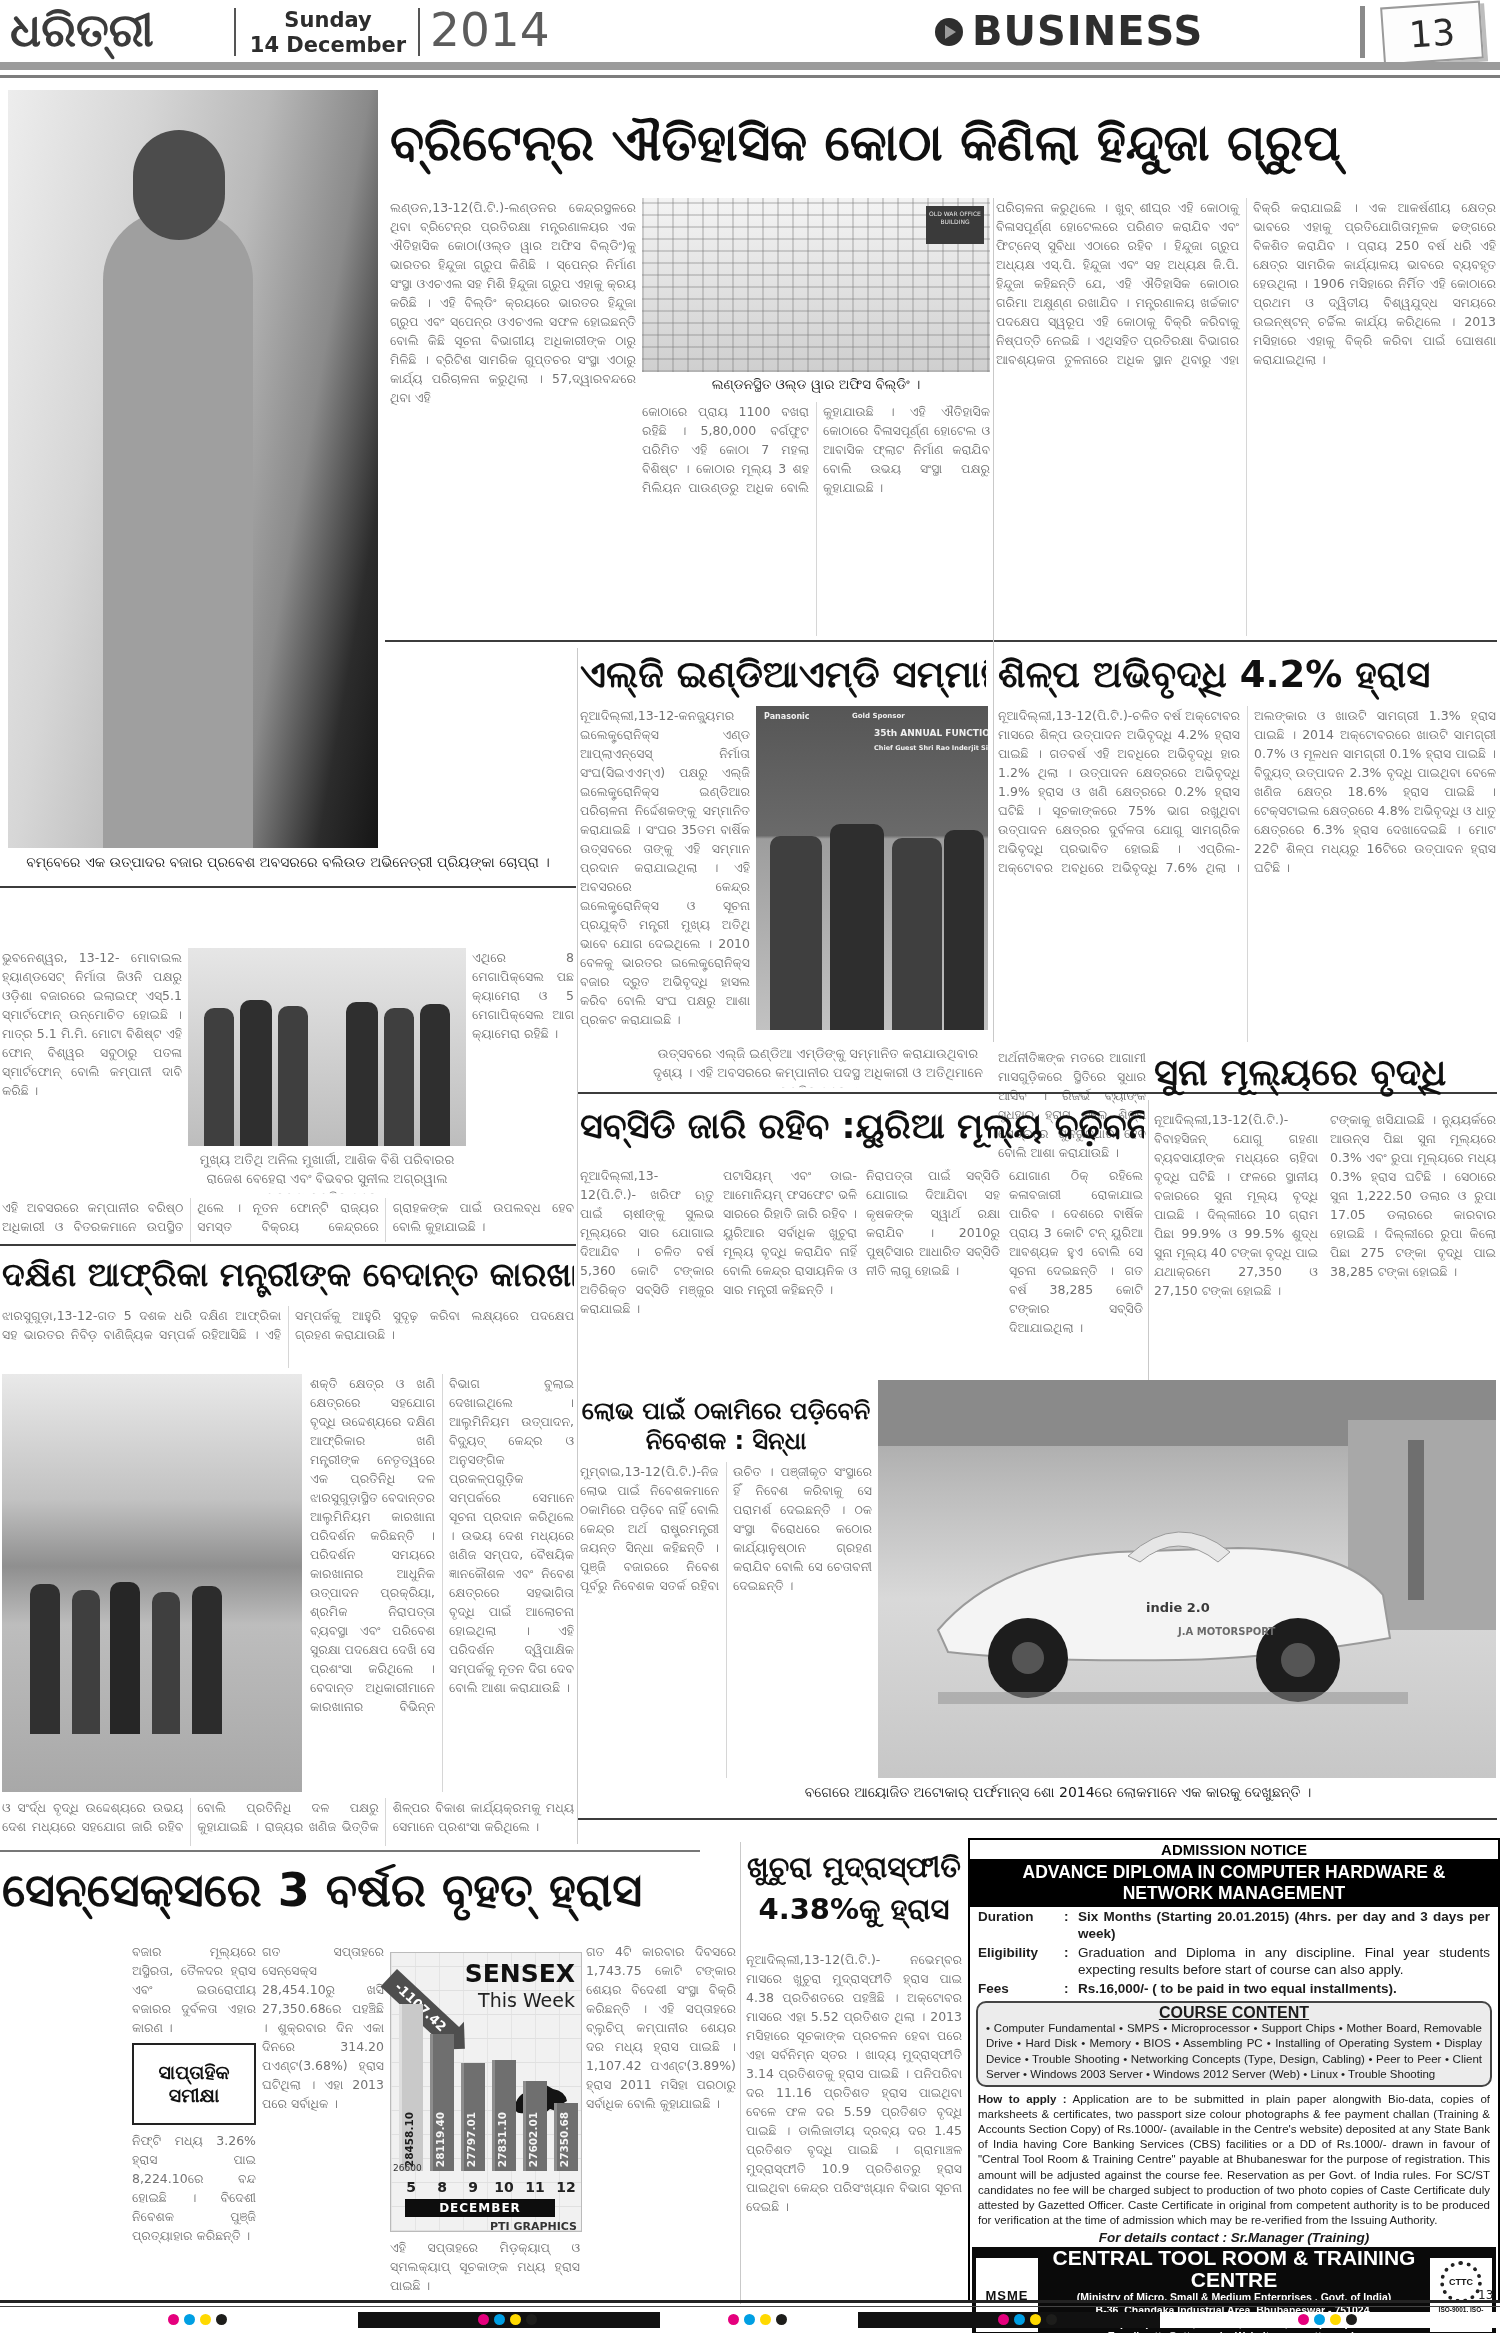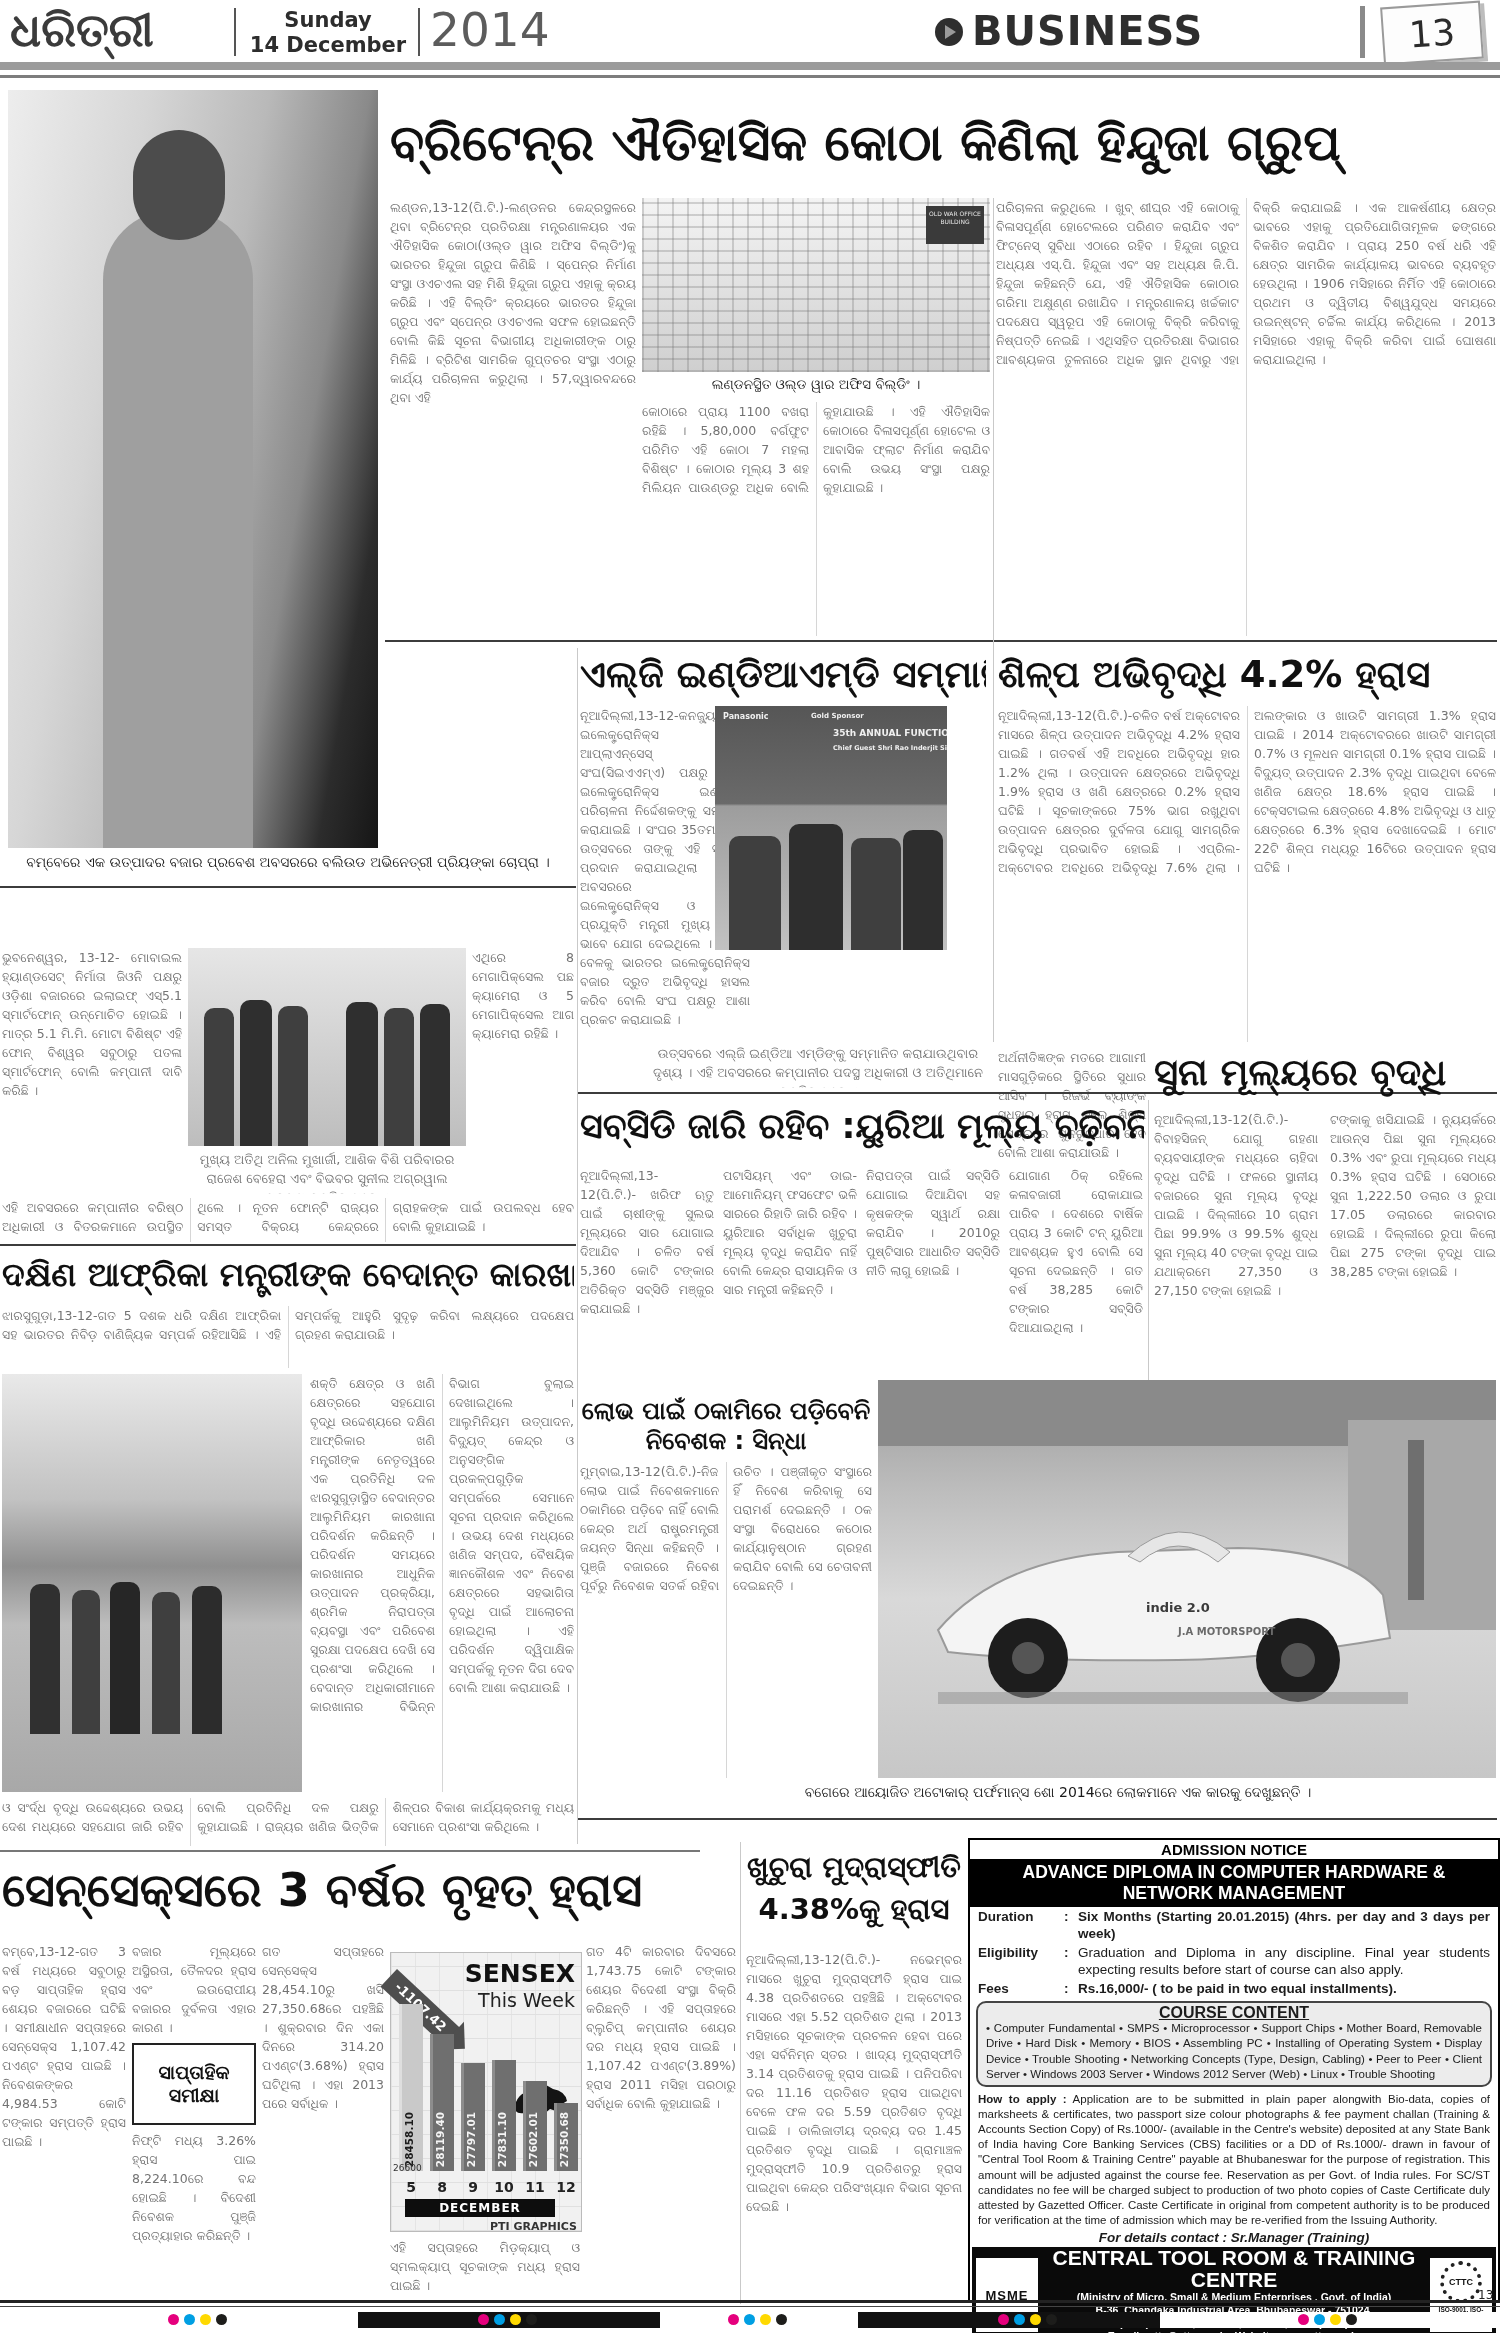--- a/index.html
+++ b/index.html
@@ -124,21 +124,21 @@
     <div class="plaque">OLD WAR OFFICE BUILDING</div>
   </div>
   <div class="abs caption" style="left:642px;top:376px;width:348px;font-size:13.5px;">ଲଣ୍ଡନସ୍ଥିତ ଓଲ୍ଡ ୱାର ଅଫିସ ବିଲ୍ଡିଂ ।</div>
   <div class="abs bt cols2" style="left:642px;top:402px;width:348px;height:234px;">କୋଠାରେ ପ୍ରାୟ 1100 ବଖରା ରହିଛି । 5,80,000 ବର୍ଗଫୁଟ ପରିମିତ ଏହି କୋଠା 7 ମହଲା ବିଶିଷ୍ଟ । କୋଠାର ମୂଲ୍ୟ 3 ଶହ ମିଲିୟନ ପାଉଣ୍ଡରୁ ଅଧିକ ବୋଲି କୁହାଯାଉଛି । ଏହି ଐତିହାସିକ କୋଠାରେ ବିଳାସପୂର୍ଣ୍ଣ ହୋଟେଲ ଓ ଆବାସିକ ଫ୍ଲାଟ ନିର୍ମାଣ କରାଯିବ ବୋଲି ଉଭୟ ସଂସ୍ଥା ପକ୍ଷରୁ କୁହାଯାଇଛି ।</div>
   <div class="abs bt cols2" style="left:996px;top:198px;width:500px;height:438px;">ପରିଚାଳନା କରୁଥିଲେ । ଖୁବ୍ ଶୀଘ୍ର ଏହି କୋଠାକୁ ବିଳାସପୂର୍ଣ୍ଣ ହୋଟେଲରେ ପରିଣତ କରାଯିବ ଏବଂ ଫିଟ୍‌ନେସ୍ ସୁବିଧା ଏଠାରେ ରହିବ । ହିନ୍ଦୁଜା ଗ୍ରୁପ ଅଧ୍ୟକ୍ଷ ଏସ୍.ପି. ହିନ୍ଦୁଜା ଏବଂ ସହ ଅଧ୍ୟକ୍ଷ ଜି.ପି. ହିନ୍ଦୁଜା କହିଛନ୍ତି ଯେ, ଏହି ଐତିହାସିକ କୋଠାର ଗରିମା ଅକ୍ଷୁଣ୍ଣ ରଖାଯିବ । ମନ୍ତ୍ରଣାଳୟ ଖର୍ଚ୍ଚକାଟ ପଦକ୍ଷେପ ସ୍ୱରୂପ ଏହି କୋଠାକୁ ବିକ୍ରି କରିବାକୁ ନିଷ୍ପତ୍ତି ନେଇଛି । ଏଥିସହିତ ପ୍ରତିରକ୍ଷା ବିଭାଗର ଆବଶ୍ୟକତା ତୁଳନାରେ ଅଧିକ ସ୍ଥାନ ଥିବାରୁ ଏହା ବିକ୍ରି କରାଯାଇଛି । ଏକ ଆକର୍ଷଣୀୟ କ୍ଷେତ୍ର ଭାବରେ ଏହାକୁ ପ୍ରତିଯୋଗିତାମୂଳକ ଢଙ୍ଗରେ ବିକଶିତ କରାଯିବ । ପ୍ରାୟ 250 ବର୍ଷ ଧରି ଏହି କ୍ଷେତ୍ର ସାମରିକ କାର୍ଯ୍ୟାଳୟ ଭାବରେ ବ୍ୟବହୃତ ହେଉଥିଲା । 1906 ମସିହାରେ ନିର୍ମିତ ଏହି କୋଠାରେ ପ୍ରଥମ ଓ ଦ୍ୱିତୀୟ ବିଶ୍ୱଯୁଦ୍ଧ ସମୟରେ ଉଇନ୍‌ଷ୍ଟନ୍ ଚର୍ଚ୍ଚିଲ କାର୍ଯ୍ୟ କରିଥିଲେ । 2013 ମସିହାରେ ଏହାକୁ ବିକ୍ରି କରିବା ପାଇଁ ଘୋଷଣା କରାଯାଇଥିଲା ।</div>
   <div class="abs rule" style="left:385px;top:640px;width:1112px;height:2px;"></div>
   <div class="abs vrule" style="left:993px;top:198px;height:844px;"></div>
 
   <div class="abs hl" style="left:580px;top:650px;width:406px;font-size:37px;line-height:50px;">ଏଲ୍‌ଜି ଇଣ୍ଡିଆଏମ୍‌ଡି ସମ୍ମାନିତ</div>
   <div class="abs bt" style="left:580px;top:706px;width:170px;height:332px;">ନୂଆଦିଲ୍ଲୀ,13-12-କନଜ୍ୟୁମର ଇଲେକ୍ଟ୍ରୋନିକ୍ସ ଏଣ୍ଡ ଆପ୍ଲାଏନ୍ସେସ୍ ନିର୍ମାତା ସଂଘ(ସିଇଏଏମ୍‌ଏ) ପକ୍ଷରୁ ଏଲ୍‌ଜି ଇଲେକ୍ଟ୍ରୋନିକ୍ସ ଇଣ୍ଡିଆର ପରିଚାଳନା ନିର୍ଦ୍ଦେଶକଙ୍କୁ ସମ୍ମାନିତ କରାଯାଇଛି । ସଂଘର 35ତମ ବାର୍ଷିକ ଉତ୍ସବରେ ତାଙ୍କୁ ଏହି ସମ୍ମାନ ପ୍ରଦାନ କରାଯାଇଥିଲା । ଏହି ଅବସରରେ କେନ୍ଦ୍ର ଇଲେକ୍ଟ୍ରୋନିକ୍ସ ଓ ସୂଚନା ପ୍ରଯୁକ୍ତି ମନ୍ତ୍ରୀ ମୁଖ୍ୟ ଅତିଥି ଭାବେ ଯୋଗ ଦେଇଥିଲେ । 2010 ବେଳକୁ ଭାରତର ଇଲେକ୍ଟ୍ରୋନିକ୍ସ ବଜାର ଦ୍ରୁତ ଅଭିବୃଦ୍ଧି ହାସଲ କରିବ ବୋଲି ସଂଘ ପକ୍ଷରୁ ଆଶା ପ୍ରକଟ କରାଯାଇଛି ।</div>
-  <div class="abs photo" style="left:715px;top:706px;width:232px;height:244px;background:linear-gradient(#565656 0%,#6a6a6a 40%,#9d9d9d 41%,#c2c2c2 100%);text-decoration:underline;">
+  <div class="abs photo" style="left:756px;top:706px;width:232px;height:324px;background:linear-gradient(#565656 0%,#6a6a6a 40%,#9d9d9d 41%,#c2c2c2 100%);text-decoration:underline;">
     <div class="backdrop-txt" style="left:8px;top:6px;font-size:8px;">Panasonic</div>
     <div class="backdrop-txt" style="left:96px;top:6px;font-size:7px;">Gold Sponsor</div>
     <div class="backdrop-txt" style="left:118px;top:22px;font-size:9px;">35th ANNUAL FUNCTION</div>
     <div class="backdrop-txt" style="left:118px;top:38px;font-size:6.5px;">Chief Guest Shri Rao Inderjit Singh</div>
     <div class="sil" style="left:14px;top:130px;width:52px;height:202px;"></div>
     <div class="sil" style="left:74px;top:118px;width:54px;height:214px;background:#2e2e2e;"></div>
     <div class="sil" style="left:136px;top:132px;width:50px;height:200px;"></div>
     <div class="sil" style="left:188px;top:124px;width:40px;height:208px;background:#2e2e2e;"></div>
   </div>
   <div class="abs bt" style="left:646px;top:1044px;width:344px;height:44px;font-size:13px;text-align:center;">ଉତ୍ସବରେ ଏଲ୍‌ଜି ଇଣ୍ଡିଆ ଏମ୍‌ଡିଙ୍କୁ ସମ୍ମାନିତ କରାଯାଉଥିବାର ଦୃଶ୍ୟ । ଏହି ଅବସରରେ କମ୍ପାନୀର ପଦସ୍ଥ ଅଧିକାରୀ ଓ ଅତିଥିମାନେ ଉପସ୍ଥିତ ଥିଲେ ।</div>
@@ -204,21 +204,20 @@
       <rect x="60" y="312" width="470" height="12" fill="#8f8f8f" opacity="0.5"></rect>
       <text x="268" y="232" font-size="13" font-weight="bold" fill="#3a3a3a" font-family="DejaVu Sans">indie 2.0</text>
       <text x="300" y="255" font-size="10" font-weight="bold" fill="#6a6a6a" font-family="DejaVu Sans">J.A MOTORSPORT</text>
     </svg>
   </div>
   <div class="abs caption" style="left:620px;top:1784px;width:876px;">ବଗେରେ ଆୟୋଜିତ ଅଟୋକାର୍ ପର୍ଫମାନ୍ସ ଶୋ 2014ରେ ଲୋକମାନେ ଏକ କାରକୁ ଦେଖୁଛନ୍ତି ।</div>
   <div class="abs rule" style="left:578px;top:1818px;width:919px;height:2px;"></div>
 
   <div class="abs rule" style="left:0;top:1850px;width:700px;height:2px;background:#777;"></div>
   <div class="abs hl" style="left:2px;top:1858px;width:700px;font-size:46px;line-height:64px;">ସେନ୍‌ସେକ୍ସରେ 3 ବର୍ଷର ବୃହତ୍ ହ୍ରାସ</div>
-  <div class="abs bt" style="left:2px;top:1942px;width:124px;height:368px;">ବମ୍ବେ,13-12-ଗତ 3 ବର୍ଷ ମଧ୍ୟରେ ସବୁଠାରୁ ବଡ଼ ସାପ୍ତାହିକ ହ୍ରାସ ଶେୟର ବଜାରରେ ଘଟିଛି । ସମୀକ୍ଷାଧୀନ ସପ୍ତାହରେ ସେନ୍‌ସେକ୍ସ 1,107.42 ପଏଣ୍ଟ ହ୍ରାସ ପାଇଛି । ନିବେଶକଙ୍କର 4,984.53 କୋଟି ଟଙ୍କାର ସମ୍ପତ୍ତି ହ୍ରାସ ପାଇଛି ।</div>
   <div class="abs" style="left:132px;top:1942px;width:124px;height:368px;overflow:hidden;">
     <div class="bt">ବଜାର ମୂଲ୍ୟରେ ଅସ୍ଥିରତା, ତୈଳଦର ହ୍ରାସ ଏବଂ ଇଉରୋପୀୟ ବଜାରର ଦୁର୍ବଳତା ଏହାର କାରଣ ।</div>
     <div class="review-box">ସାପ୍ତାହିକ ସମୀକ୍ଷା</div>
     <div class="bt">ନିଫ୍ଟି ମଧ୍ୟ 3.26% ହ୍ରାସ ପାଇ 8,224.10ରେ ବନ୍ଦ ହୋଇଛି । ବିଦେଶୀ ନିବେଶକ ପୁଞ୍ଜି ପ୍ରତ୍ୟାହାର କରିଛନ୍ତି ।</div>
   </div>
   <div class="abs bt" style="left:262px;top:1942px;width:122px;height:368px;">ଗତ ସପ୍ତାହରେ ସେନ୍‌ସେକ୍ସ 28,454.10ରୁ ଖସି 27,350.68ରେ ପହଞ୍ଚିଛି । ଶୁକ୍ରବାର ଦିନ ଏକା ଦିନରେ 314.20 ପଏଣ୍ଟ(3.68%) ହ୍ରାସ ଘଟିଥିଲା । ଏହା 2013 ପରେ ସର୍ବାଧିକ ।</div>
 
   <div class="abs sensex" style="left:390px;top:1952px;width:190px;height:278px;">
     <div class="abs sensex-title" style="right:6px;top:8px;">SENSEX</div>
     <div class="abs sensex-sub" style="right:6px;top:36px;">This Week</div>

